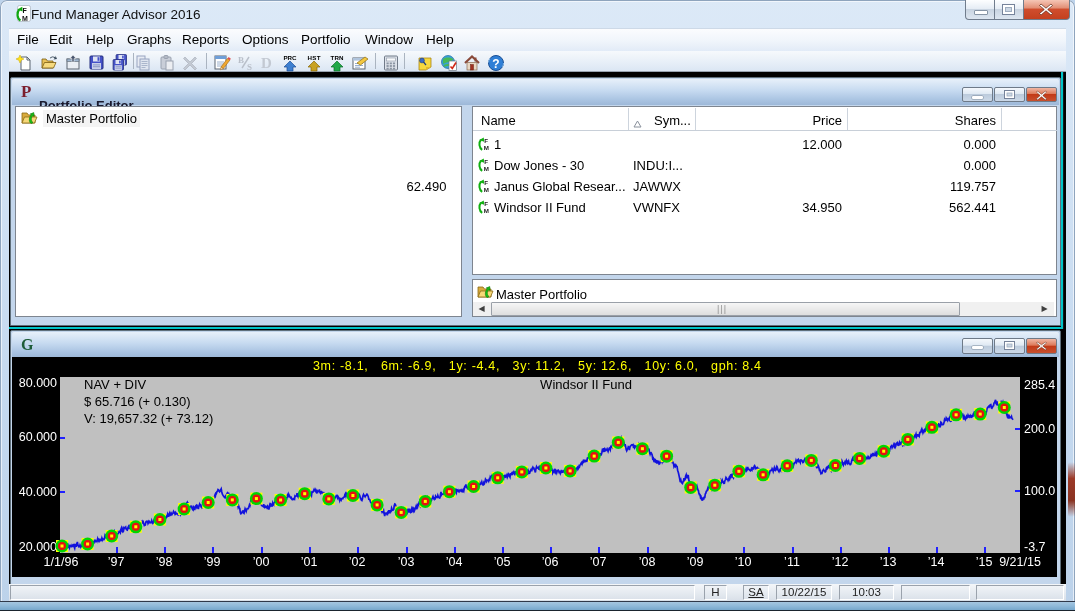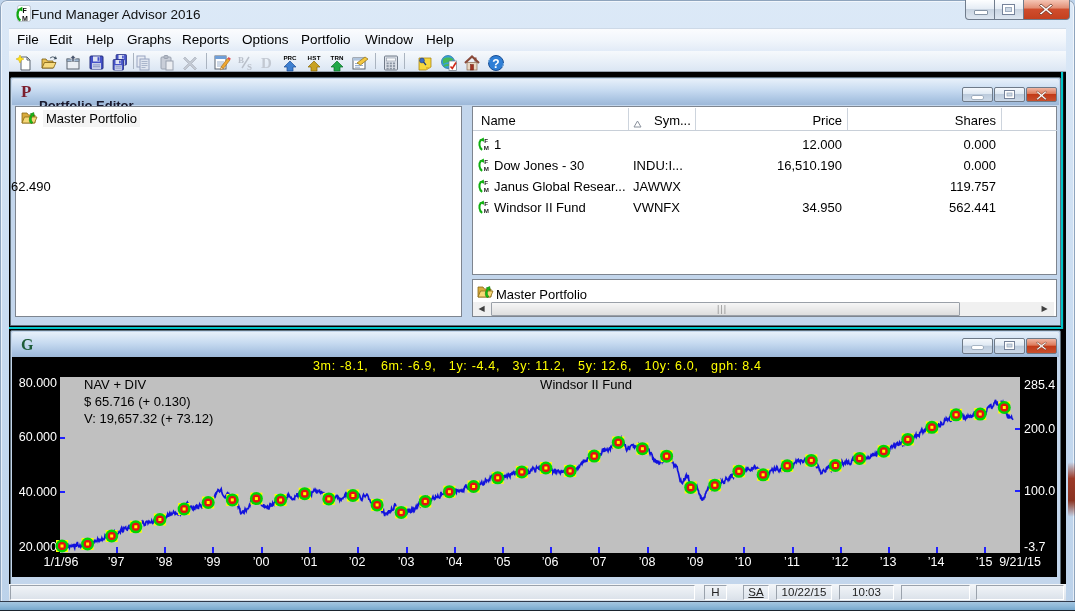--- a/index.html
+++ b/index.html
@@ -303,31 +303,30 @@
     <div class="abs coltext" style="left:0px;top:59px;width:831px;text-align:right;">12.000</div>
     <div class="abs coltext" style="left:0px;top:59px;width:985px;text-align:right;">0.000</div>
     <div class="abs" style="left:466px;top:79px;width:15px;height:15px;"><svg width="15" height="15" viewBox="0 0 15 15">
 <text x="7.2" y="6.5" font-size="6.2" font-weight="bold" fill="#222" font-family="Liberation Sans">F</text>
 <text x="6.8" y="14" font-size="6.2" font-weight="bold" fill="#222" font-family="Liberation Sans">M</text>
 <path d="M5.2 13.8 C2 12,1.5 6.5,4 3.8" stroke="#10b010" stroke-width="2" fill="none"></path>
 <path d="M2.2 3.9 L6.8 1.4 L7.1 5.8 Z" fill="#10b010"></path>
 </svg></div>
     <div class="abs coltext" style="left:483px;top:80px;">Dow Jones - 30</div>
     <div class="abs coltext" style="left:622px;top:80px;">INDU:I...</div>
-    <div class="abs coltext" style="left:0px;top:80px;width:831px;text-align:right;">16,510.190</div>
     <div class="abs coltext" style="left:0px;top:80px;width:985px;text-align:right;">0.000</div>
     <div class="abs" style="left:466px;top:100px;width:15px;height:15px;"><svg width="15" height="15" viewBox="0 0 15 15">
 <text x="7.2" y="6.5" font-size="6.2" font-weight="bold" fill="#222" font-family="Liberation Sans">F</text>
 <text x="6.8" y="14" font-size="6.2" font-weight="bold" fill="#222" font-family="Liberation Sans">M</text>
 <path d="M5.2 13.8 C2 12,1.5 6.5,4 3.8" stroke="#10b010" stroke-width="2" fill="none"></path>
 <path d="M2.2 3.9 L6.8 1.4 L7.1 5.8 Z" fill="#10b010"></path>
 </svg></div>
     <div class="abs coltext" style="left:483px;top:101px;">Janus Global Resear...</div>
     <div class="abs coltext" style="left:622px;top:101px;">JAWWX</div>
-    <div class="abs coltext" style="left:0px;top:101px;width:831px;text-align:left;">62.490</div>
+    <div class="abs coltext" style="left:0px;top:101px;width:831px;text-align:center;">62.490</div>
     <div class="abs coltext" style="left:0px;top:101px;width:985px;text-align:right;">119.757</div>
     <div class="abs" style="left:466px;top:121px;width:15px;height:15px;"><svg width="15" height="15" viewBox="0 0 15 15">
 <text x="7.2" y="6.5" font-size="6.2" font-weight="bold" fill="#222" font-family="Liberation Sans">F</text>
 <text x="6.8" y="14" font-size="6.2" font-weight="bold" fill="#222" font-family="Liberation Sans">M</text>
 <path d="M5.2 13.8 C2 12,1.5 6.5,4 3.8" stroke="#10b010" stroke-width="2" fill="none"></path>
 <path d="M2.2 3.9 L6.8 1.4 L7.1 5.8 Z" fill="#10b010"></path>
 </svg></div>
     <div class="abs coltext" style="left:483px;top:122px;">Windsor II Fund</div>
     <div class="abs coltext" style="left:622px;top:122px;">VWNFX</div>
     <div class="abs coltext" style="left:0px;top:122px;width:831px;text-align:right;">34.950</div>

